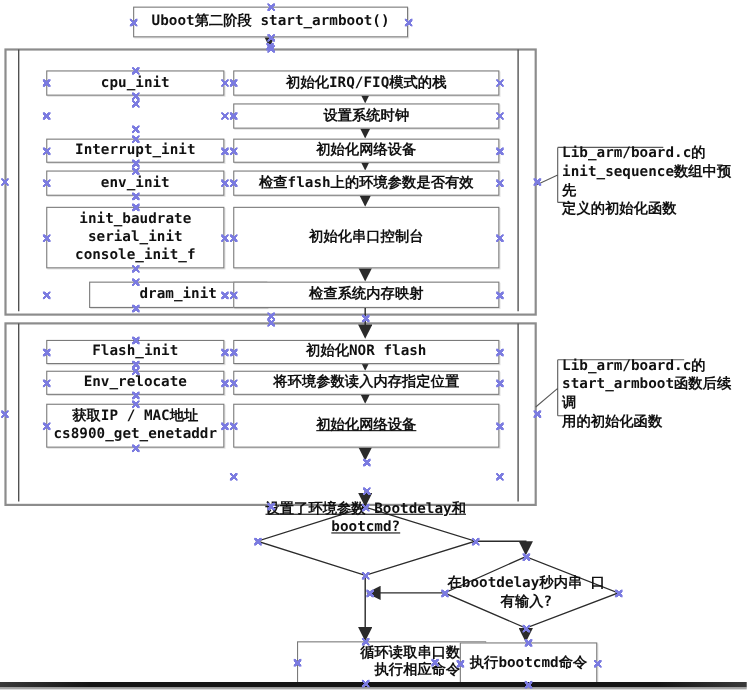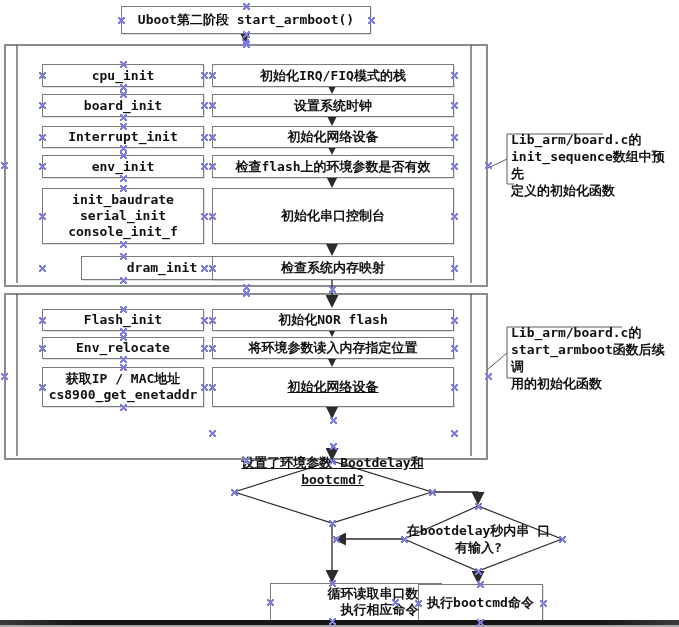--- a/index.html
+++ b/index.html
@@ -64,23 +64,20 @@
     <path d="M507,134 H603 M507,134 V184 M507,184 H514 M507,159 L488,168" stroke="#5a5a5a" stroke-width="1" fill="none"></path>
     <path d="M507,327 H622 M507,327 V378 M507,378 H514 M507,353 L487,370" stroke="#5a5a5a" stroke-width="1" fill="none"></path>
   </svg>
 
   <div class="box" style="left:121px;top:6px;width:248px;height:26px;">
     <span class="lbl">Uboot第二阶段 start_armboot()</span>
   </div>
 
   <div class="box" style="left:42px;top:64px;width:160px;height:21px;">
       <span class="lbl">cpu_init</span>
-    </div>
-  <div class="box" style="left:42px;top:94px;width:160px;height:21px;">
-      <span class="lbl">board_init</span>
     </div>
   <div class="box" style="left:42px;top:126px;width:160px;height:20px;">
       <span class="lbl">Interrupt_init</span>
     </div>
   <div class="box" style="left:42px;top:155px;width:160px;height:21px;">
       <span class="lbl">env_init</span>
     </div>
   <div class="box" style="left:42px;top:188px;width:160px;height:54px;">
       <span class="lbl">init_baudrate
 serial_init

